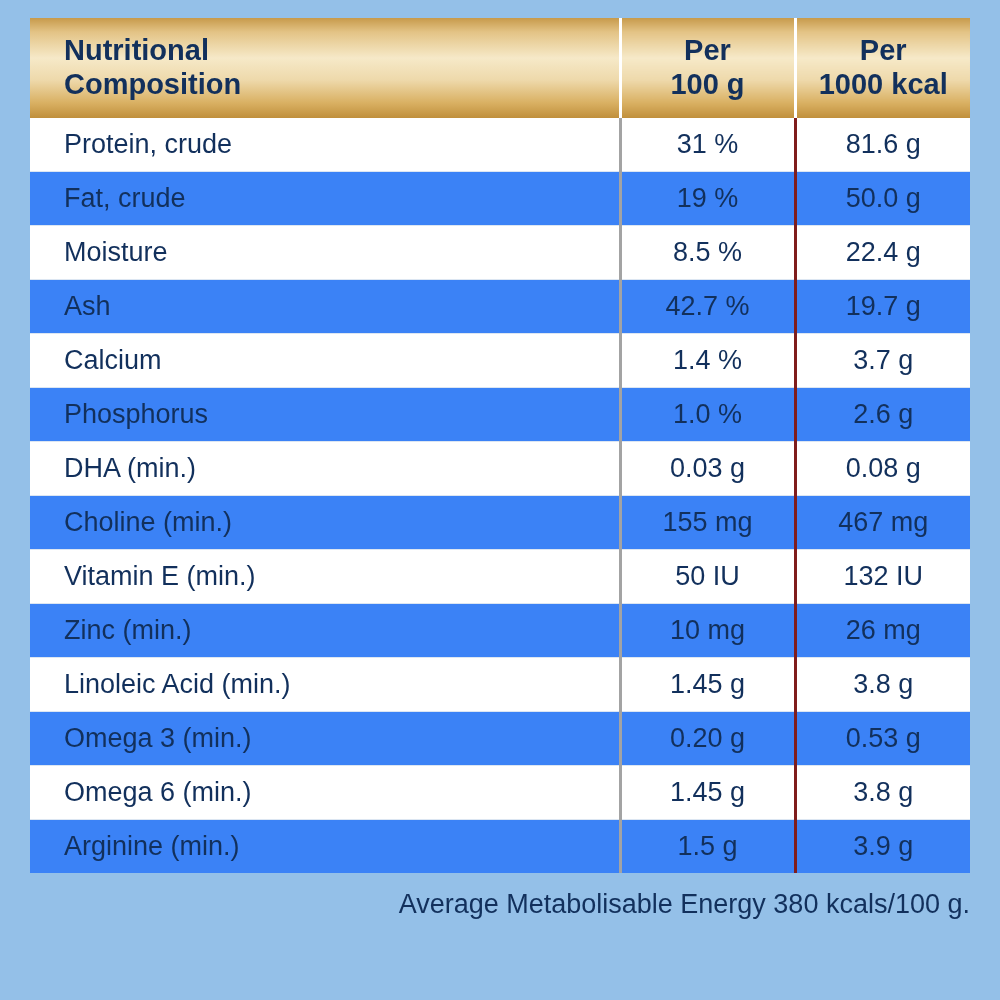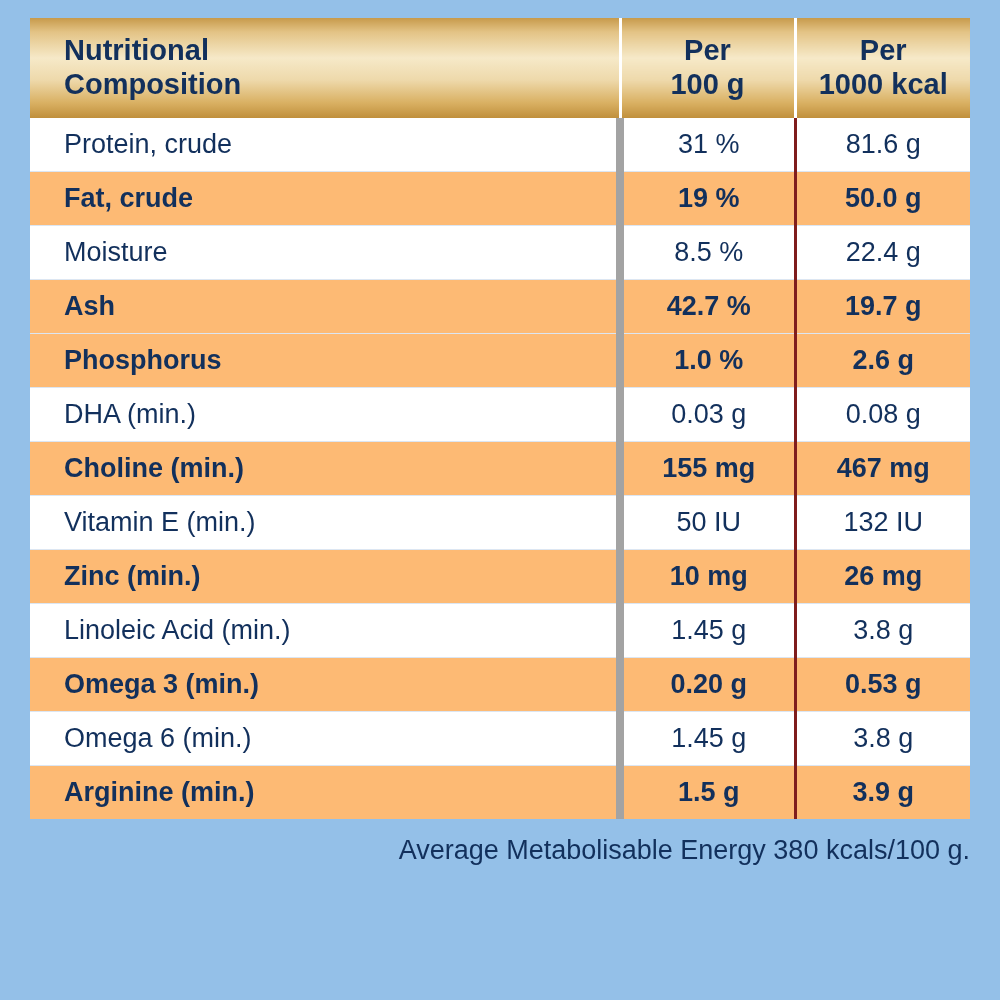--- a/index.html
+++ b/index.html
@@ -61,29 +61,29 @@
     line-height: 1.1;
     height: 53px;
     padding: 0;
     color: #12305c;
     border-bottom: 1px solid #dce6f2;
   }
   tbody tr:last-child td { border-bottom: none; }
   tbody td.name {
     text-align: left;
     padding-left: 34px;
-    border-right: 8px solid #a3a3a3;
+    border-right: 3px solid #a3a3a3;
   }
   tbody td.val {
     text-align: center;
     border-right: 3px solid #7f1d1d;
   }
   tbody td.val:last-child { border-right: none; }
   tbody tr.odd td { background: #ffffff; }
-  tbody tr.even td { background: #fdba74; font-weight: bold; }
+  tbody tr.even td { background: #3b82f6; }
 
   .footnote {
     margin-top: 16px;
     padding-left: 14px;
     font-size: 27px;
     color: #12305c;
     text-align: right;
   }
 </style>
 </head>
@@ -126,20 +126,25 @@
         <tr class="odd">
           <td class="name">Moisture</td>
           <td class="val">8.5 %</td>
           <td class="val">22.4 g</td>
         </tr>
         <tr class="even">
           <td class="name">Ash</td>
           <td class="val">42.7 %</td>
           <td class="val">19.7 g</td>
         </tr>
+        <tr class="odd">
+          <td class="name">Calcium</td>
+          <td class="val">1.4 %</td>
+          <td class="val">3.7 g</td>
+        </tr>
         <tr class="even">
           <td class="name">Phosphorus</td>
           <td class="val">1.0 %</td>
           <td class="val">2.6 g</td>
         </tr>
         <tr class="odd">
           <td class="name">DHA (min.)</td>
           <td class="val">0.03 g</td>
           <td class="val">0.08 g</td>
         </tr>

